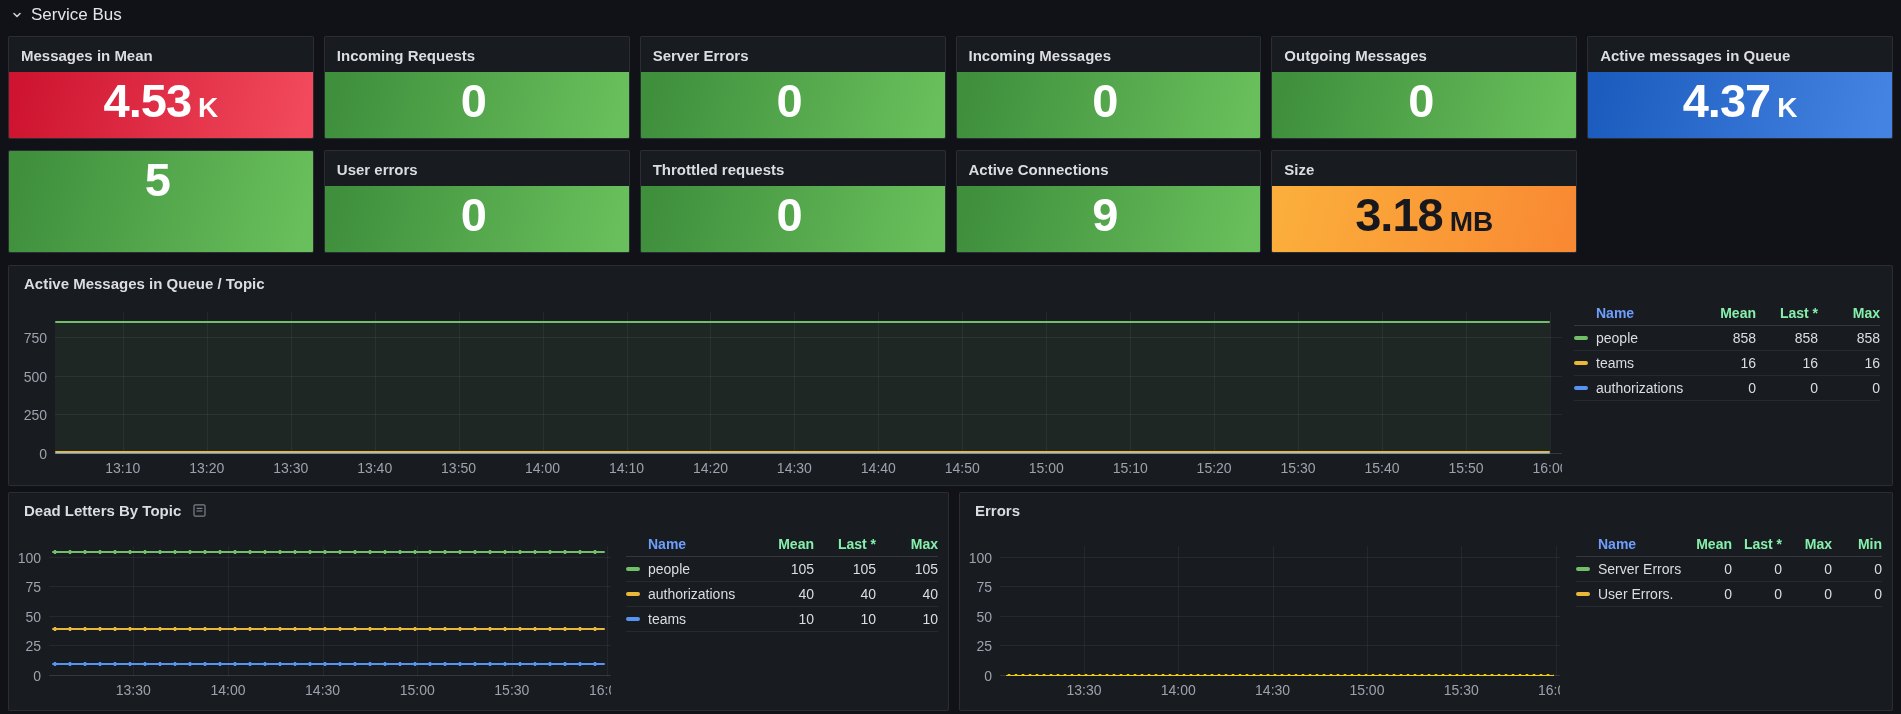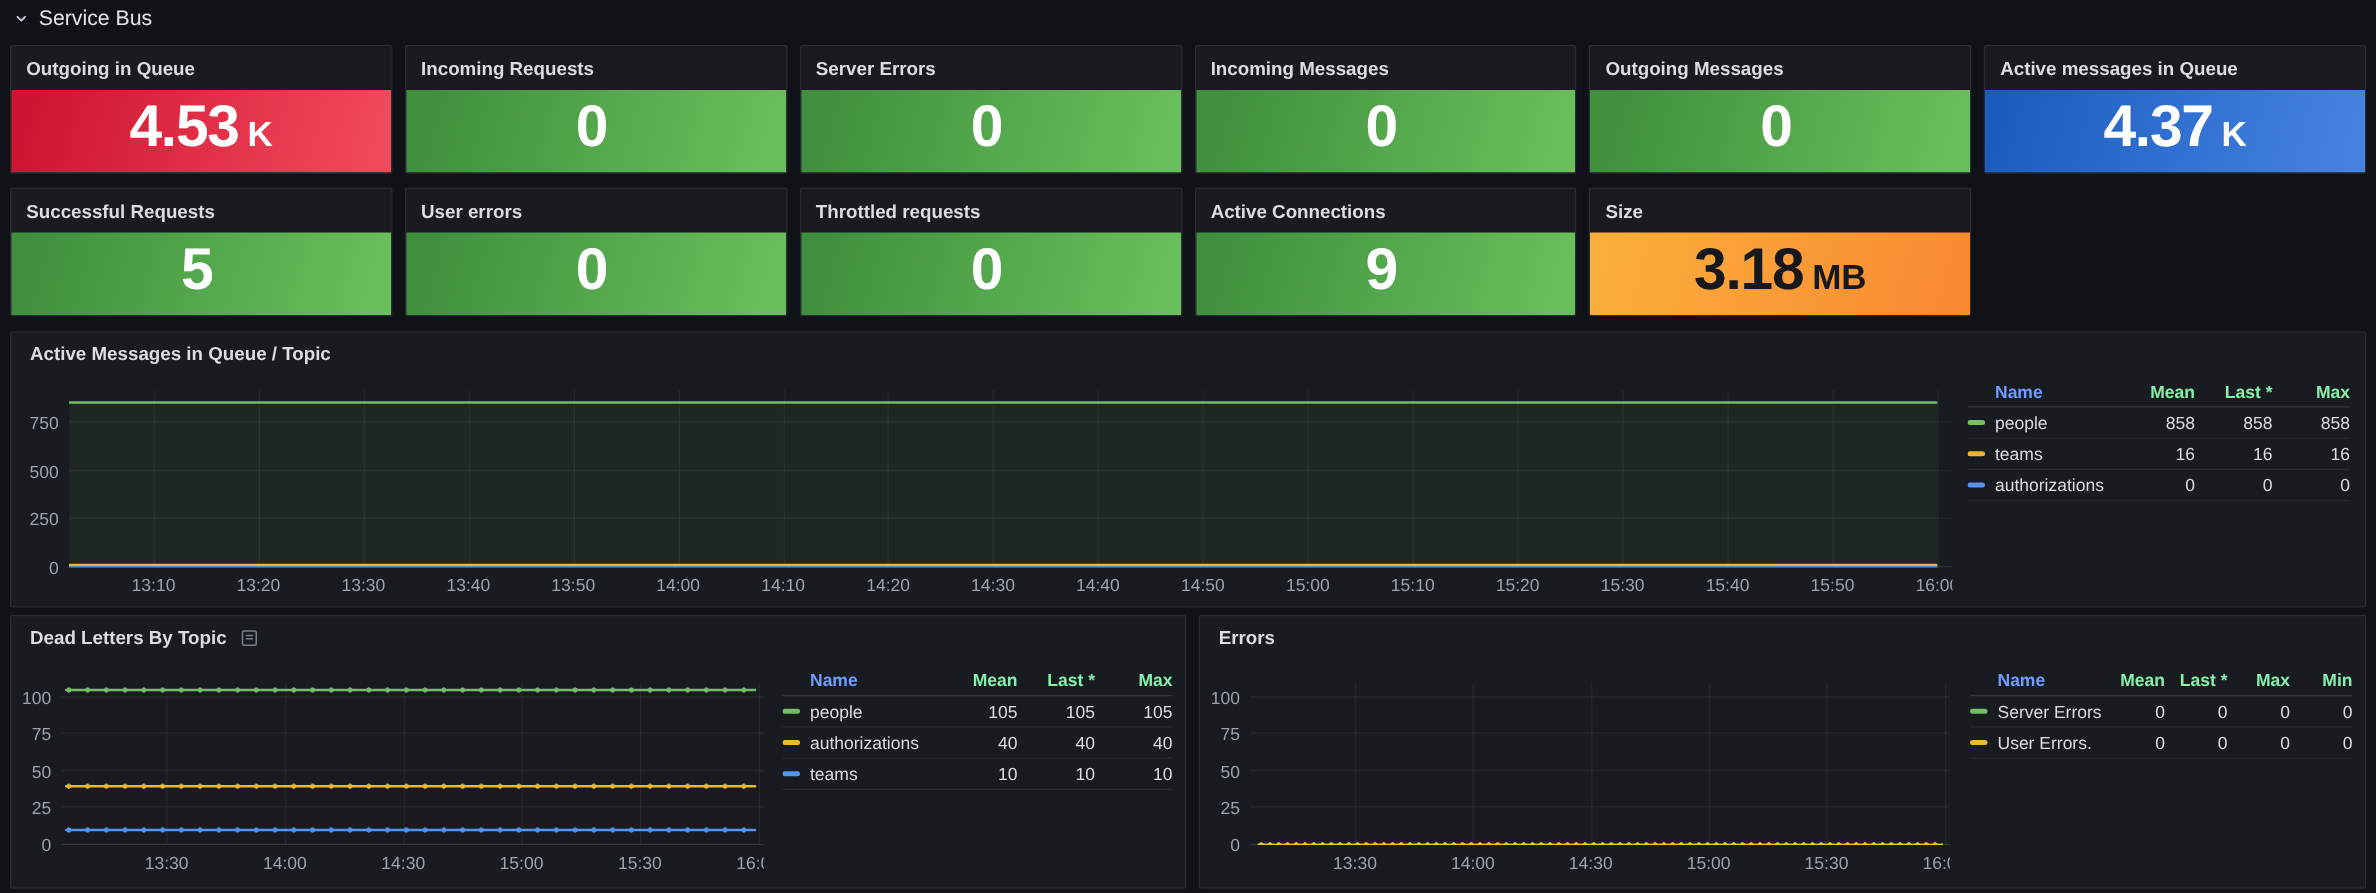--- a/index.html
+++ b/index.html
@@ -117,21 +117,21 @@
 
 <div class="section-header">
   <svg class="chev" viewBox="0 0 14 14">
     <polyline points="4,5.5 7,8.5 10,5.5" fill="none" stroke="#CCCCDC" stroke-width="1.6" stroke-linecap="round" stroke-linejoin="round"></polyline>
   </svg>
   <span class="title">Service Bus</span>
 </div>
 
 <div class="stats-grid">
   <div class="stat-panel">
-    <div class="stat-title">Outgoing in Queue</div>
+    <div class="stat-title">Messages in Mean</div>
     <div class="stat-bg" data-color="red">
       <span class="stat-value">4.53</span>
       <span class="stat-unit">K</span>
     </div>
   </div>
   <div class="stat-panel">
     <div class="stat-title">Incoming Requests</div>
     <div class="stat-bg" data-color="green">
       <span class="stat-value">0</span>
       <span class="stat-unit"></span>
@@ -159,21 +159,20 @@
     </div>
   </div>
   <div class="stat-panel">
     <div class="stat-title">Active messages in Queue</div>
     <div class="stat-bg" data-color="blue">
       <span class="stat-value">4.37</span>
       <span class="stat-unit">K</span>
     </div>
   </div>
   <div class="stat-panel">
-    <div class="stat-title">Successful Requests</div>
     <div class="stat-bg" data-color="green">
       <span class="stat-value">5</span>
       <span class="stat-unit"></span>
     </div>
   </div>
   <div class="stat-panel">
     <div class="stat-title">User errors</div>
     <div class="stat-bg" data-color="green">
       <span class="stat-value">0</span>
       <span class="stat-unit"></span>

